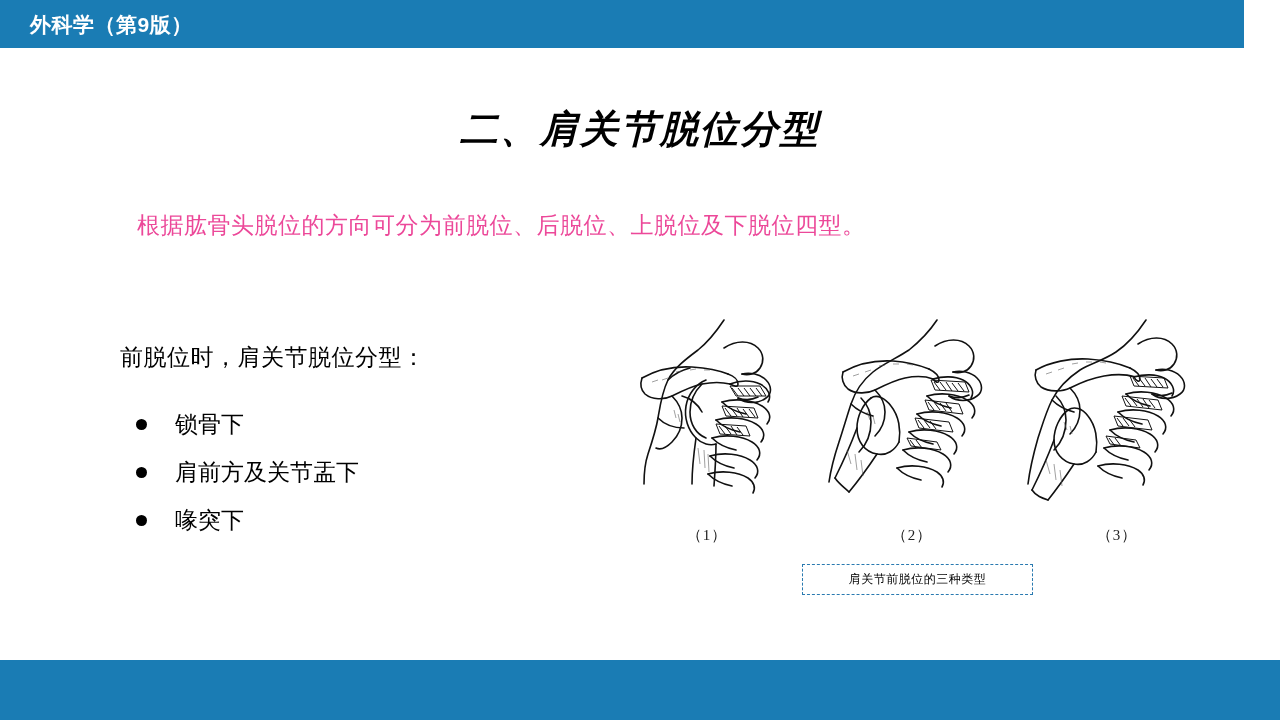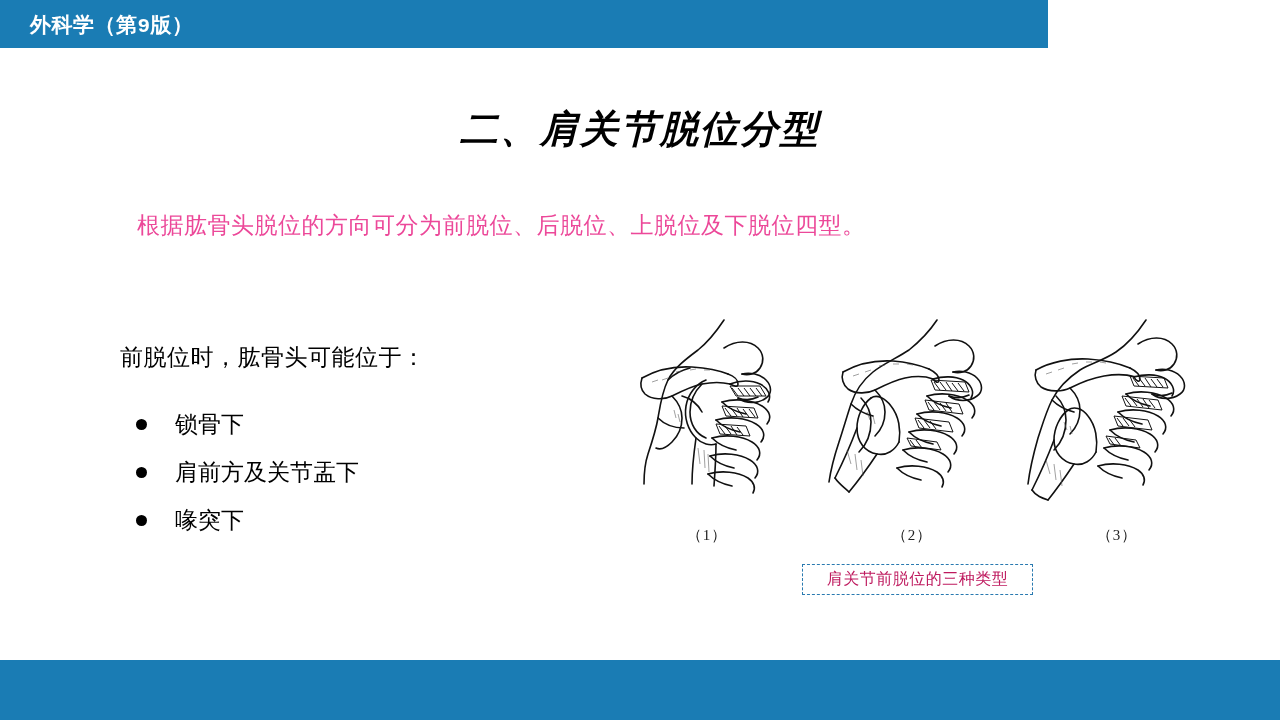--- a/index.html
+++ b/index.html
@@ -18,24 +18,23 @@
     position: absolute;
     inset: 0;
     background: #ffffff;
   }
 
   
   .header-bar {
     position: absolute;
     left: 0;
     top: 0;
-    width: 1048px;
+    width: 1244px;
     height: 48px;
     background: #1a7cb4;
-    font-family: Liberation Mono, monospace;
   }
   .header-title {
     position: absolute;
     left: 30px;
     top: 11px;
     font-size: 21px;
     font-weight: bold;
     color: #ffffff;
     letter-spacing: 0.5px;
     white-space: nowrap;
@@ -155,40 +154,40 @@
     top: 564px;
     width: 231px;
     height: 31px;
     border: 1px dashed #2a7ab0;
     box-sizing: border-box;
     display: flex;
     align-items: center;
     justify-content: center;
   }
   .caption-box-text {
-    font-size: 16px;
-    color: #be185d;
+    font-size: 12px;
+    color: #000000;
     white-space: nowrap;
     letter-spacing: 0.5px;
   }
 </style>
 </head>
 <body>
 
 <div class="slide">
 
   <div class="header-bar">
     <div class="header-title">外科学（第9版）</div>
   </div>
 
   <div class="slide-title">二、肩关节脱位分型</div>
 
   <div class="lead-text">根据肱骨头脱位的方向可分为前脱位、后脱位、上脱位及下脱位四型。</div>
 
-  <div class="sub-lead">前脱位时，肱骨头可能位于：</div>
+  <div class="sub-lead">前脱位时，肩关节脱位分型：</div>
 
   <ul class="bullet-list">
     <li class="bullet-item">
       <span class="bullet-dot"></span>
       <span>锁骨下</span>
     </li>
     <li class="bullet-item">
       <span class="bullet-dot"></span>
       <span>肩前方及关节盂下</span>
     </li>

